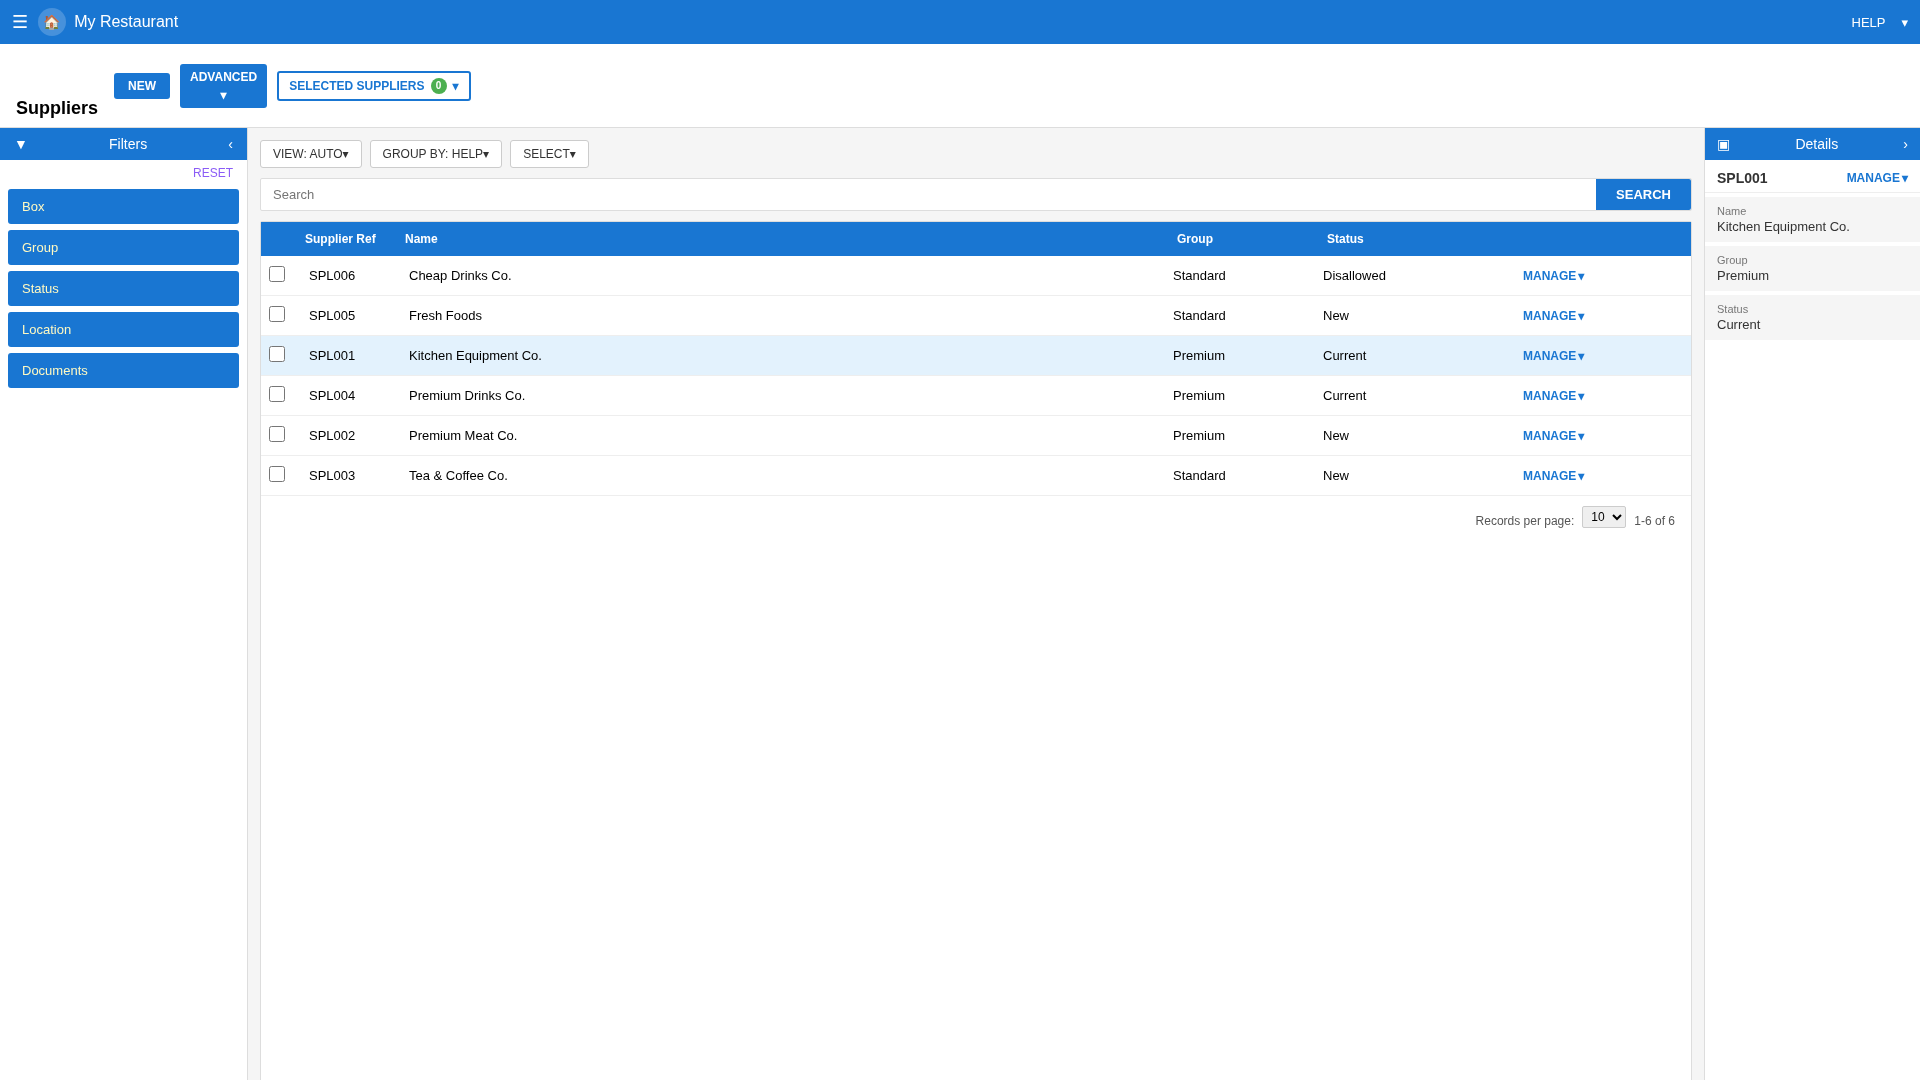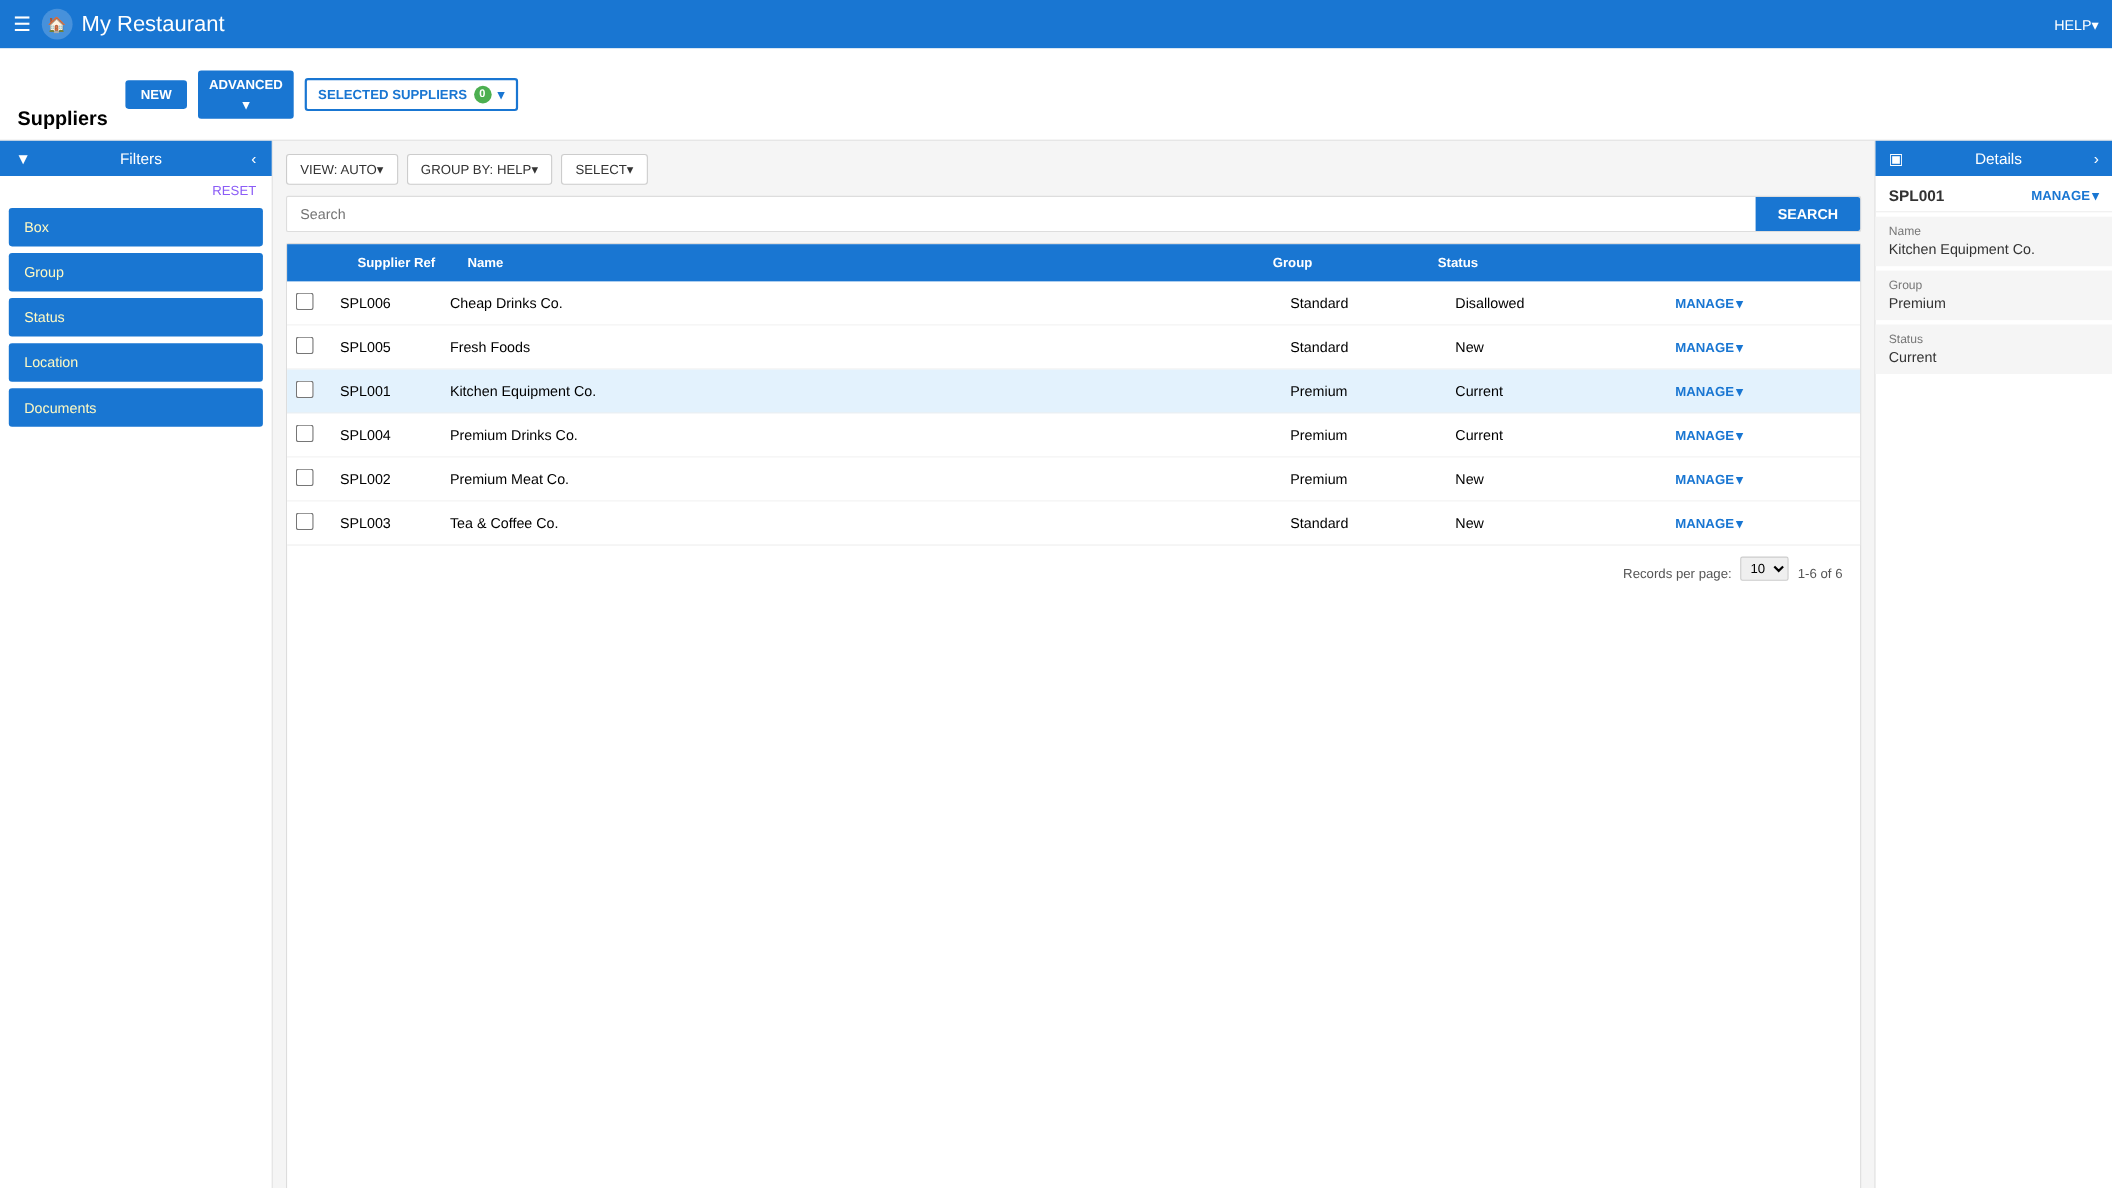--- a/index.html
+++ b/index.html
@@ -9,22 +9,22 @@
     .top-nav {
       background: #1976d2;
       height: 44px;
       display: flex;
       align-items: center;
       padding: 0 12px;
       color: white;
     }
     .top-nav .menu-icon { font-size: 18px; margin-right: 10px; cursor: pointer; }
     .top-nav .logo { width: 28px; height: 28px; background: rgba(255,255,255,0.2); border-radius: 50%; display: flex; align-items: center; justify-content: center; margin-right: 8px; font-size: 14px; }
-    .top-nav .app-title { font-size: 20px; font-weight: 500; }
-    .top-nav .help { margin-left: auto; font-size: 13px; cursor: pointer; display: flex; align-items: center; gap: 0; }
+    .top-nav .app-title { font-size: 16px; font-weight: 500; }
+    .top-nav .help { margin-left: auto; font-size: 13px; cursor: pointer; display: flex; align-items: center; gap: 16px; }
 
     
     .page-header {
       background: white;
       padding: 8px 16px;
       display: flex;
       align-items: center;
       gap: 10px;
       border-bottom: 1px solid #ddd;
     }
@@ -179,21 +179,21 @@
       background: white;
       border: 1px solid #ddd;
       border-radius: 2px;
       flex: 1;
     }
     .table-header {
       background: #1976d2;
       color: white;
       display: grid;
       grid-template-columns: 40px 100px 1fr 150px 200px 160px;
-      padding: 10px 24px;
+      padding: 10px 4px;
       font-size: 12px;
       font-weight: 600;
     }
     .table-row {
       display: grid;
       grid-template-columns: 40px 100px 1fr 150px 200px 160px;
       padding: 10px 8px;
       border-bottom: 1px solid #eee;
       align-items: center;
       background: white;

